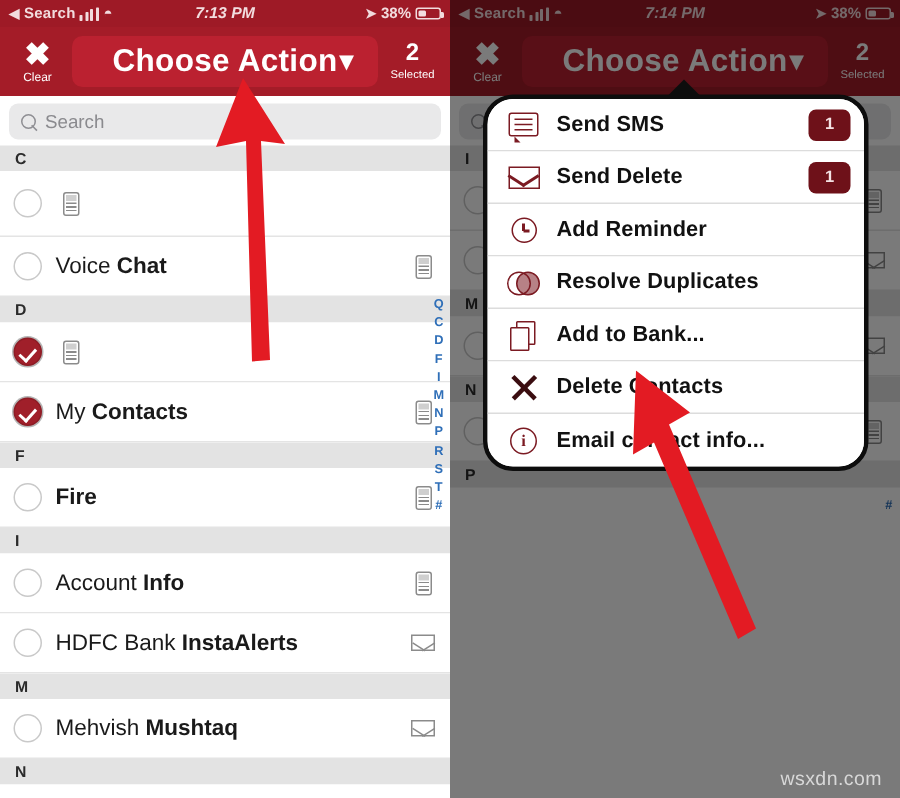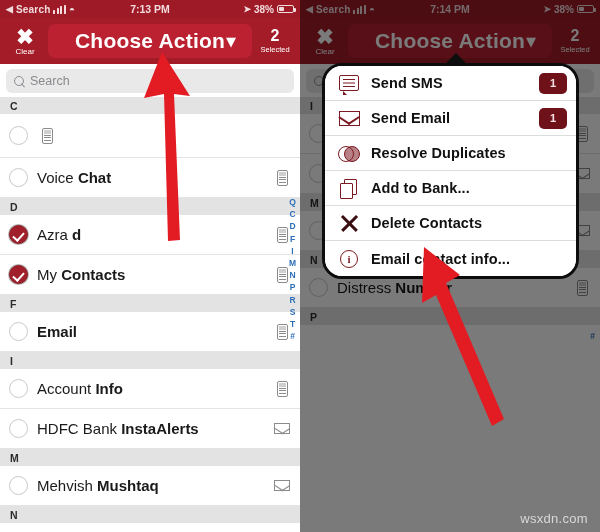--- a/index.html
+++ b/index.html
@@ -21,21 +21,21 @@
     font-size: 10px; font-weight: bold; position: relative; z-index: 5;
   }
   .sb-left { display: flex; align-items: center; gap: 3px; }
   .sb-carrier { letter-spacing: .2px; }
   .sb-bars { display: flex; align-items: flex-end; gap: 1.5px; height: 9px; }
   .sb-bars i { width: 2px; background: #f2dcde; display:block; border-radius:.5px;}
   .sb-bars i:nth-child(1){height:4px}
   .sb-bars i:nth-child(2){height:6px}
   .sb-bars i:nth-child(3){height:8px}
   .sb-bars i:nth-child(4){height:9px}
-  .sb-center { position: absolute; left: 0; right: 0; text-align: center; font-size: 10.5px; }
+  .sb-center { position: absolute; left: 0; right: 0; text-align: center; font-size: 10.5px; font-style: italic; }
   .sb-right { margin-left: auto; display: flex; align-items: center; gap: 3px; position: relative; z-index: 2;}
   .sb-batt { width: 17px; height: 8px; border: 1px solid #f2dcde; border-radius: 2px; position: relative; }
   .sb-batt::after { content:""; position:absolute; right:-3px; top:2px; width:2px;height:4px;background:#f2dcde;border-radius:0 1px 1px 0;}
   .sb-batt i { display:block; position:absolute; left:1px; top:1px; bottom:1px; width:5px; background:#f2dcde; border-radius:1px;}
 
   
   .navbar {
     height: 46px; background: #a41c28;
     display: flex; align-items: center; padding: 0 5px; position: relative; z-index: 4;
   }
@@ -242,41 +242,38 @@
           <div class="nameblock">
             <div class="cname"><span class="light">Voice </span><b>Chat</b></div>
           </div>
           <span class="rowicon">
             <span class="ico-phone"></span>
           </span>
         </div>
         <div class="sec-hdr">D</div>
         <div class="row">
           <span class="check on"></span>
-          <div class="nameblock">
-            <div class="cname"><span class="light">Azra </span><b>d</b></div>
-          </div>
           <span class="rowicon">
             <span class="ico-phone"></span>
           </span>
         </div>
         <div class="row">
           <span class="check on"></span>
           <div class="nameblock">
             <div class="cname"><span class="light">My </span><b>Contacts</b></div>
           </div>
           <span class="rowicon">
             <span class="ico-phone"></span>
           </span>
         </div>
         <div class="sec-hdr">F</div>
         <div class="row">
           <span class="check"></span>
           <div class="nameblock">
-            <div class="cname"><b>Email</b></div>
+            <div class="cname"><b>Fire</b></div>
           </div>
           <span class="rowicon">
             <span class="ico-phone"></span>
           </span>
         </div>
         <div class="sec-hdr">I</div>
         <div class="row">
           <span class="check"></span>
           <div class="nameblock">
             <div class="cname"><span class="light">Account </span><b>Info</b></div>
@@ -430,22 +427,28 @@
             <span class="mico">
               <span class="g-sms"></span>
             </span>
             <span class="mlabel">Send SMS</span>
             <span class="mbadge">1</span>
           </div>
           <div class="mitem">
             <span class="mico">
               <span class="g-mail"></span>
             </span>
-            <span class="mlabel">Send Email</span>
+            <span class="mlabel">Send Delete</span>
             <span class="mbadge">1</span>
+          </div>
+          <div class="mitem">
+            <span class="mico">
+              <span class="g-clock"></span>
+            </span>
+            <span class="mlabel">Add Reminder</span>
           </div>
           <div class="mitem">
             <span class="mico">
               <span class="g-dup"></span>
             </span>
             <span class="mlabel">Resolve Duplicates</span>
           </div>
           <div class="mitem">
             <span class="mico">
               <span class="g-group"></span>

